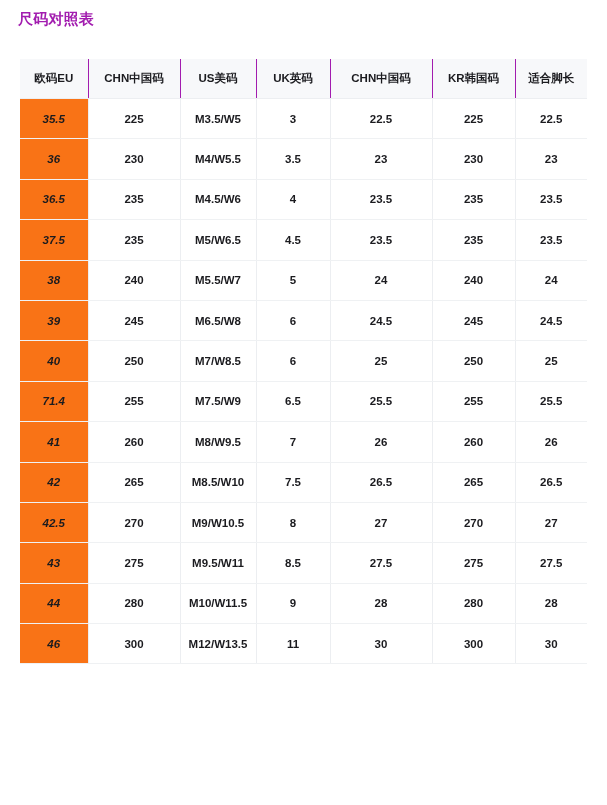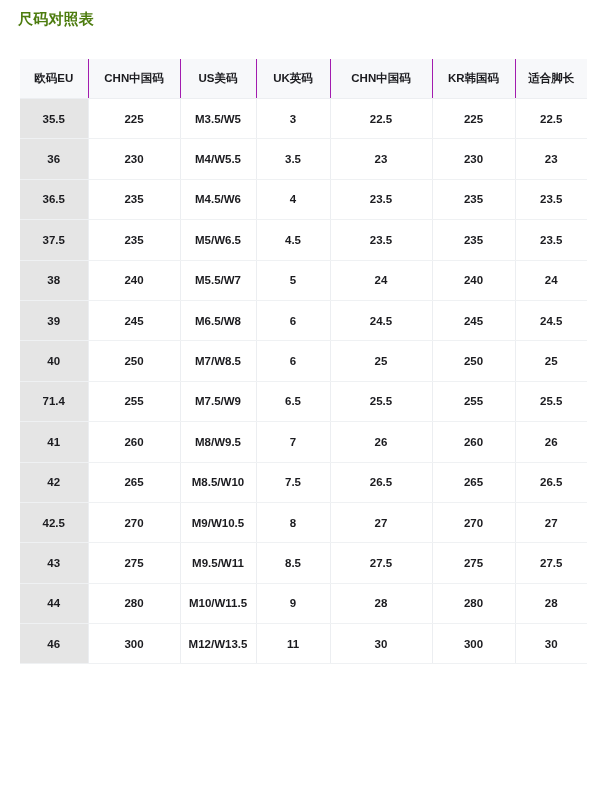--- a/index.html
+++ b/index.html
@@ -21,21 +21,21 @@
     height: 805px;
     box-sizing: border-box;
   }
 
   .page-title {
     position: absolute;
     left: 18px;
     top: 8px;
     font-size: 15px;
     font-weight: 700;
-    color: #4d7c0f;
+    color: #a21caf;
     letter-spacing: 0.2px;
     line-height: 21px;
   }
 
   .table-wrap {
     position: absolute;
     left: 20px;
     top: 59px;
     width: 567px;
   }
@@ -83,21 +83,22 @@
     border-right: 1px solid #eceef1;
     border-bottom: 1px solid #eff1f3;
     padding: 0 2px;
     white-space: nowrap;
   }
   table.size-table tbody td:last-child {
     border-right: none;
   }
   
   table.size-table tbody td.col-first {
-    background: #e5e5e5;
+    background: #f97316;
+    font-style: italic;
   }
 
   table.size-table tbody tr:first-child td {
     border-top: none;
   }
 </style>
 </head>
 <body>
 
 <div class="page">

